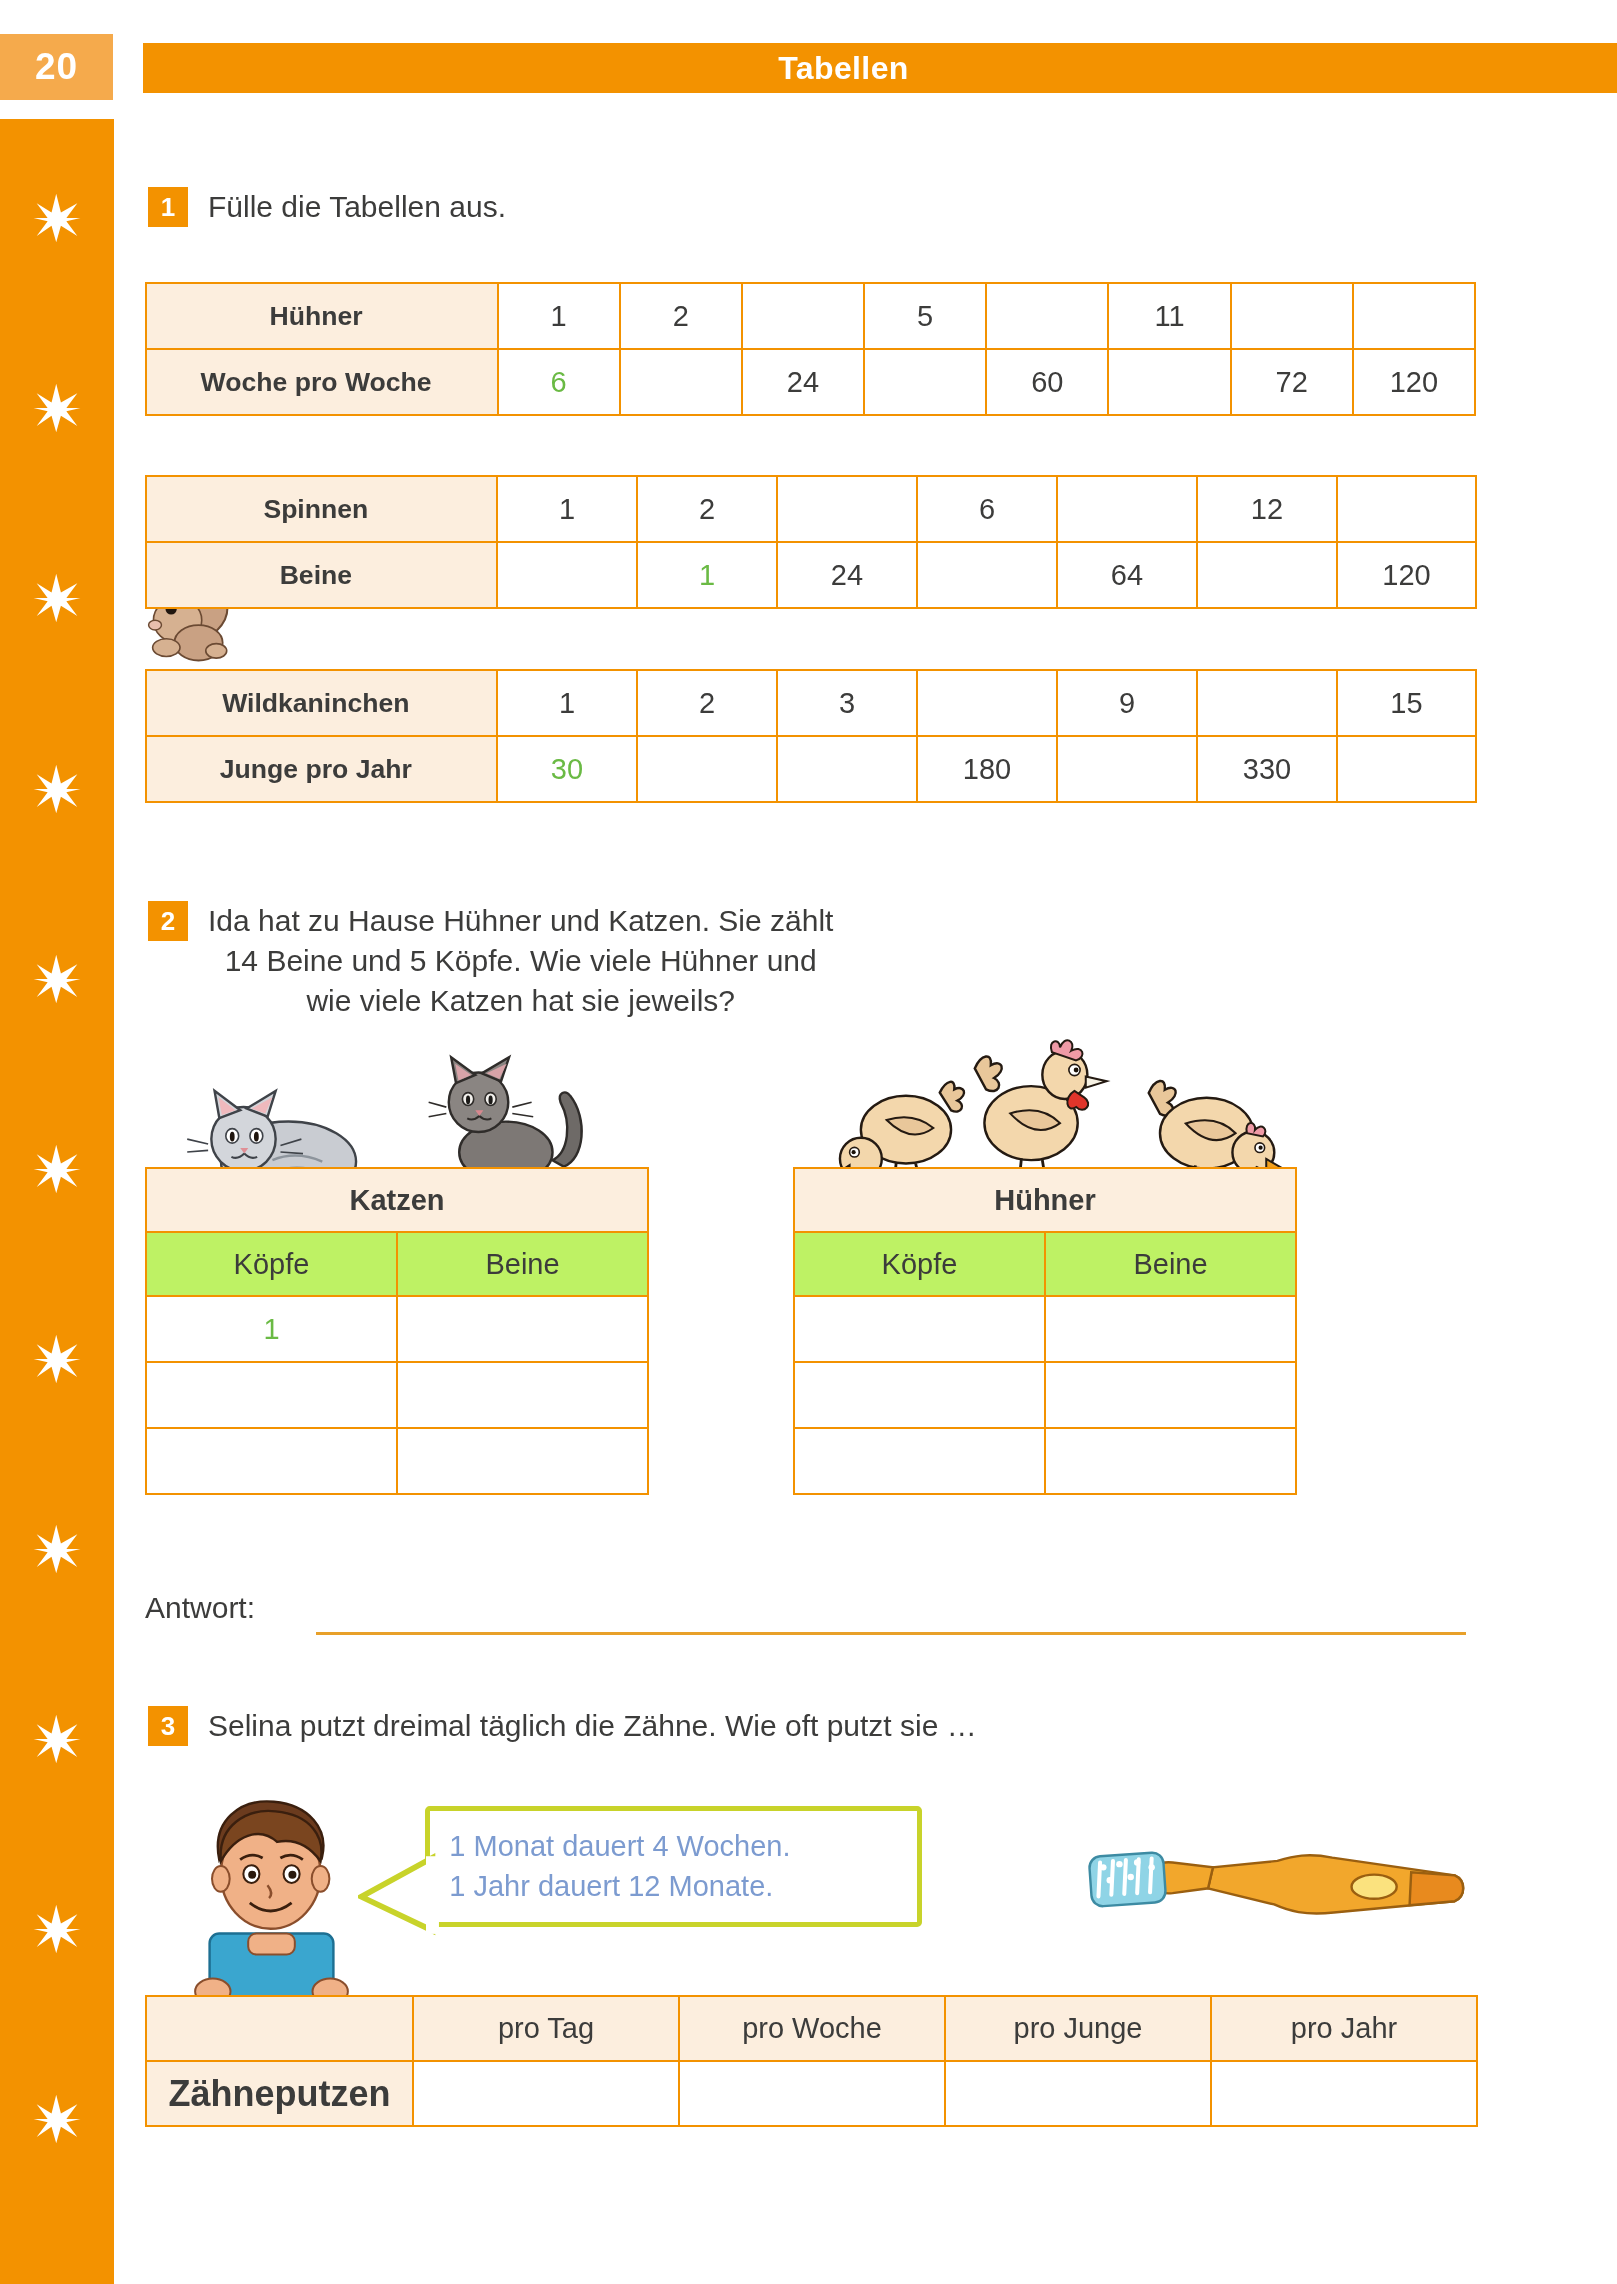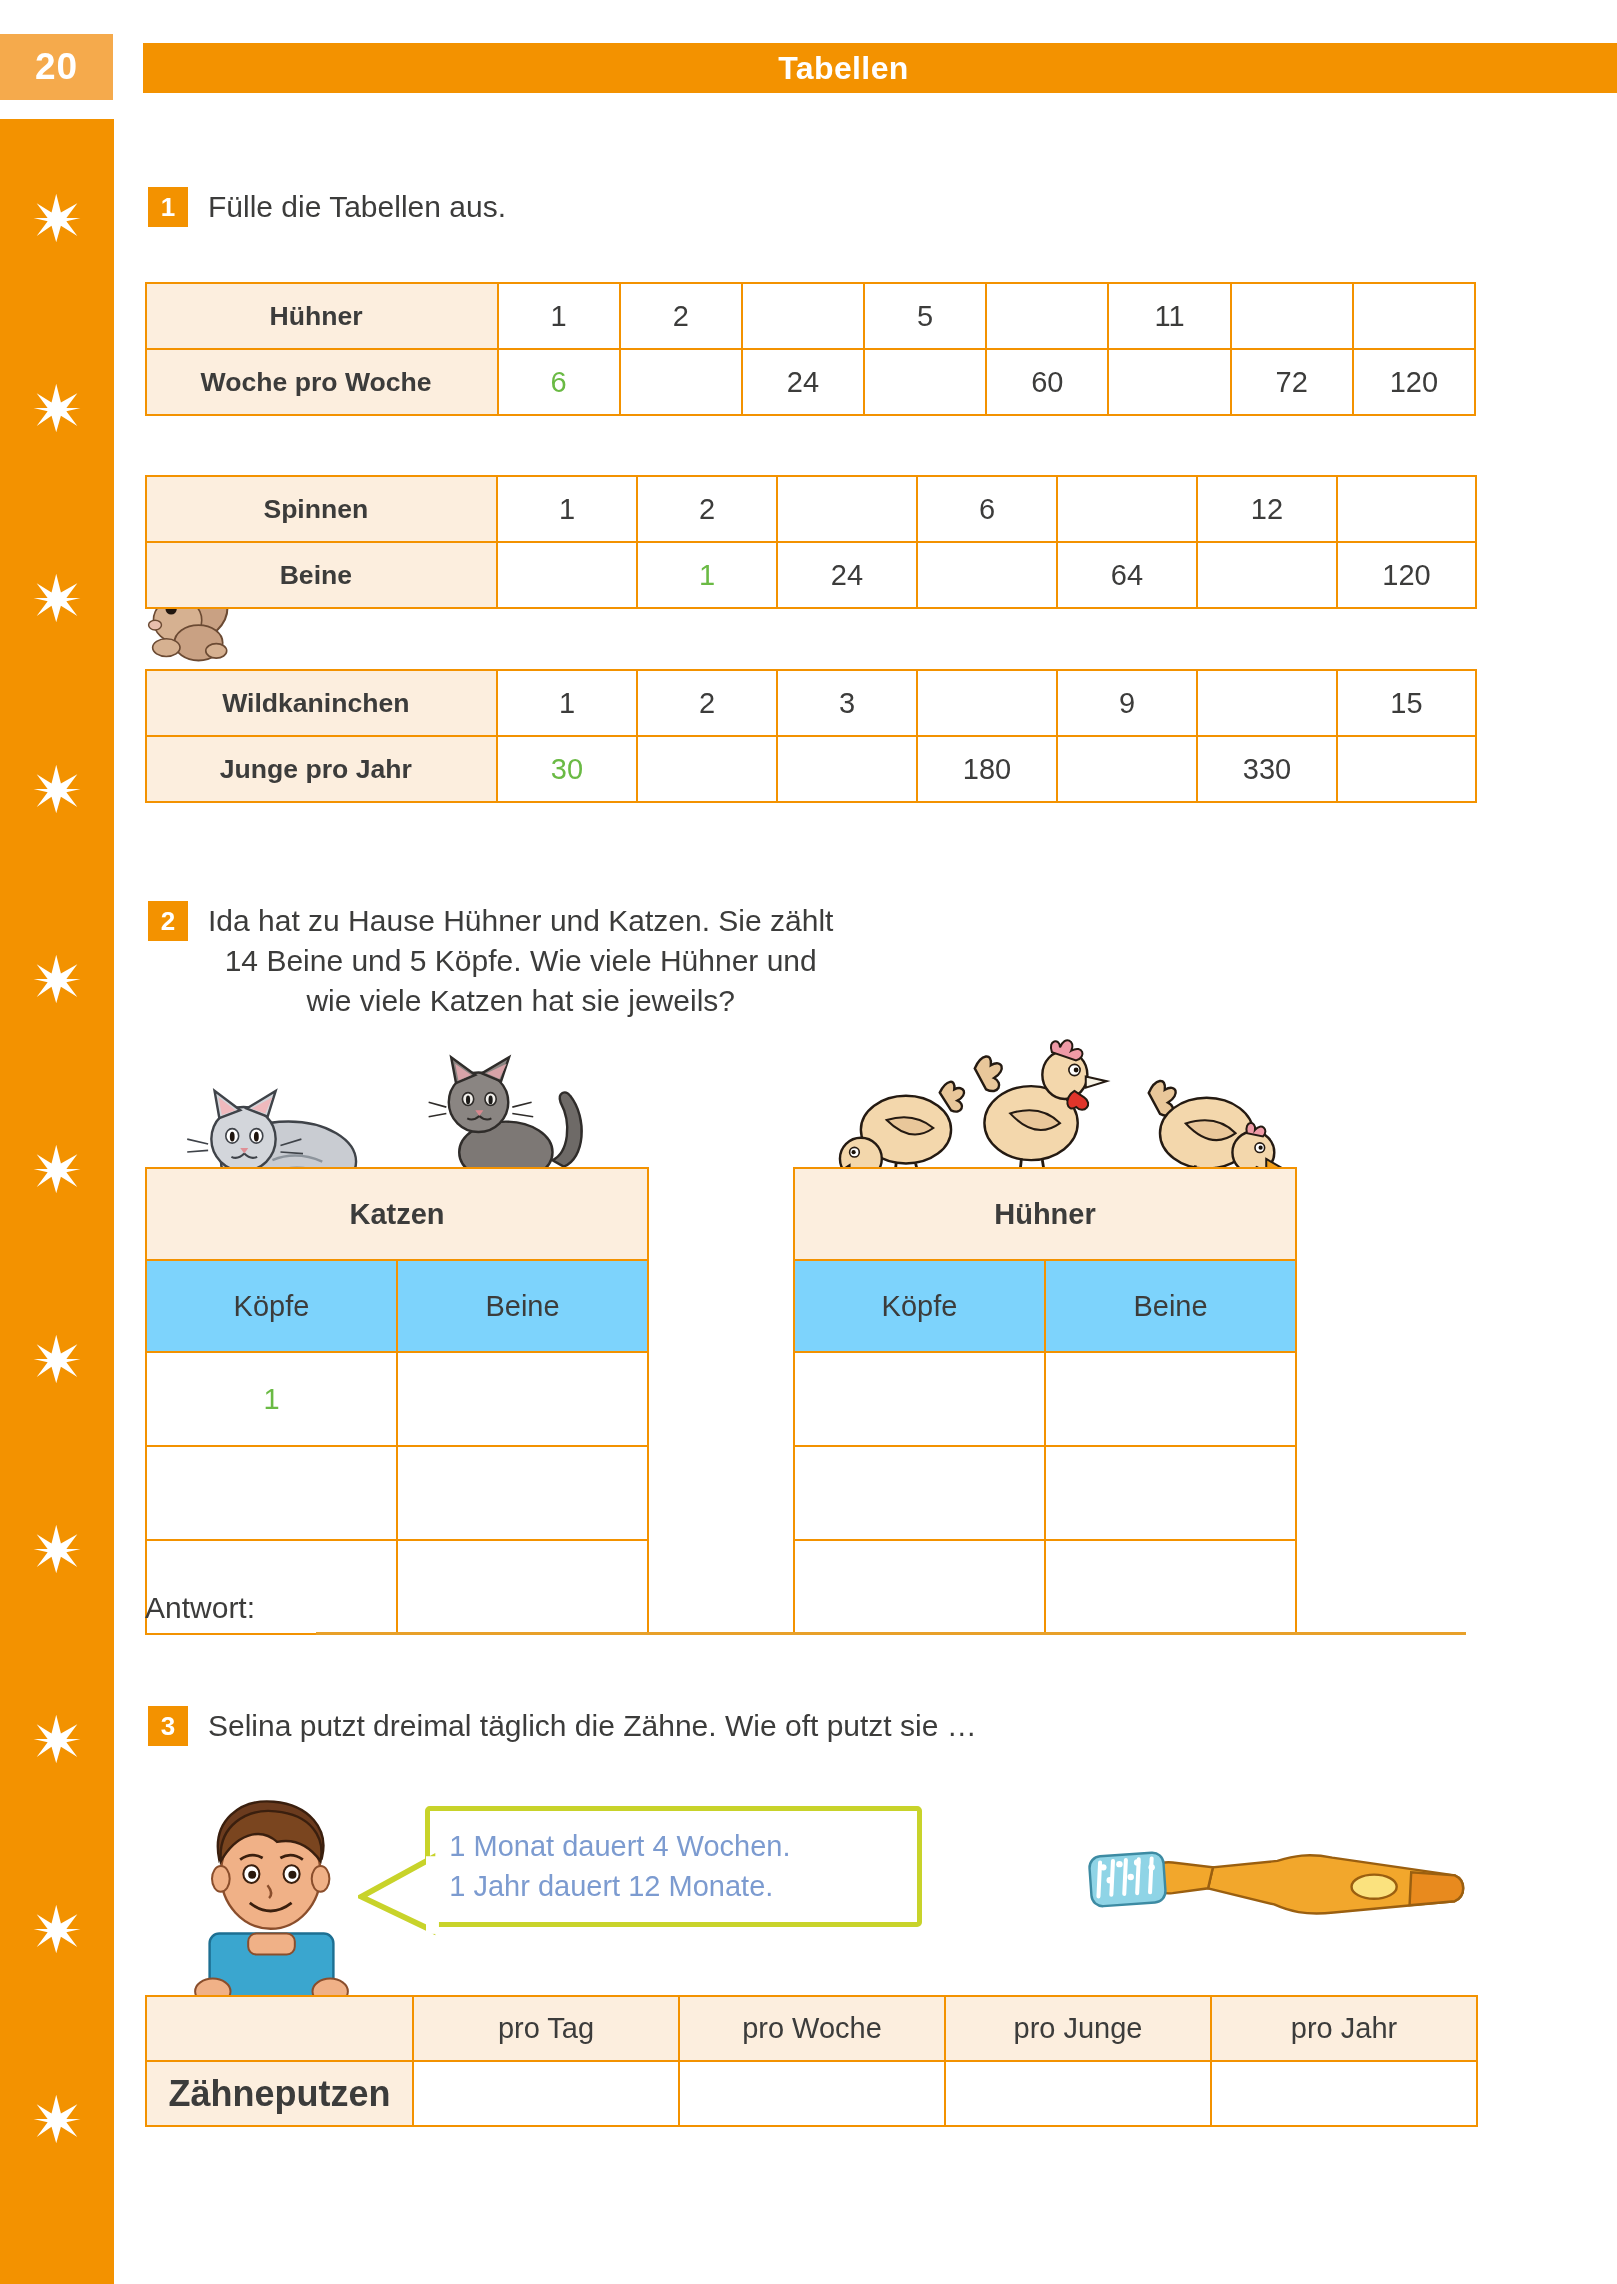--- a/index.html
+++ b/index.html
@@ -113,30 +113,30 @@
     table-layout: fixed;
   }
   .minitbl td {
     border: 2.4px solid #f39200;
     height: 60px;
     text-align: center;
     vertical-align: middle;
     font-size: 29px;
     color: #3c3c3b;
     background: #ffffff;
-    padding: 16px;
+    padding: 2px;
   }
   .minitbl td.head {
     background: #fceede;
     font-weight: bold;
     font-size: 29px;
     height: 58px;
   }
   .minitbl td.subhead {
-    background: #7dd3fc;
+    background: #bef264;
     font-size: 29px;
     height: 58px;
   }
   .minitbl td.green {
     color: #6aba44;
   }
 
   
   .btbl {
     position: absolute;

